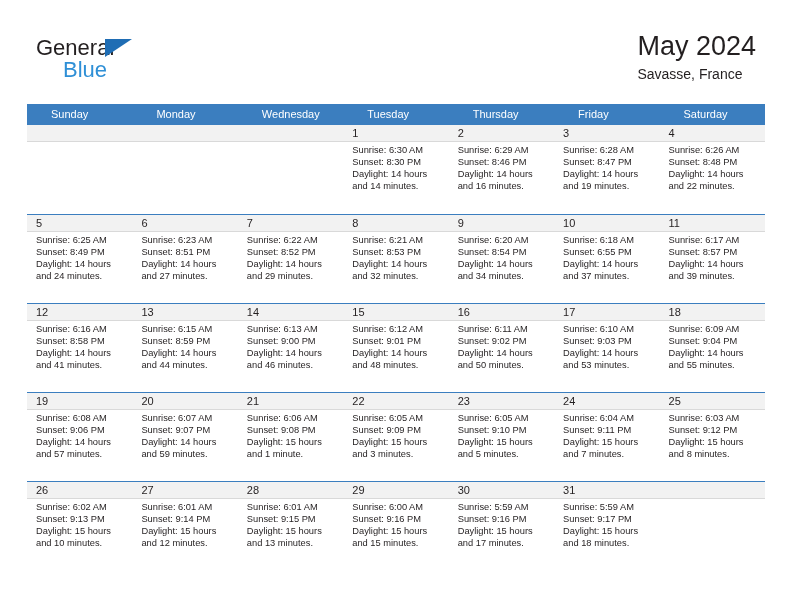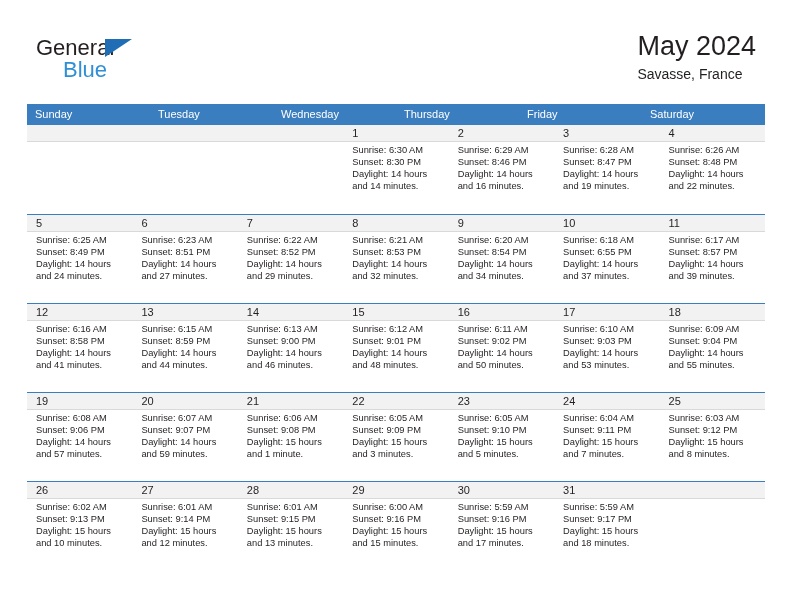--- a/index.html
+++ b/index.html
@@ -93,21 +93,21 @@
   .head-row {
     display: flex;
     background: #3b7ebf;
     height: 21px;
   }
   .head-cell {
     flex: 1 1 0;
     color: #ffffff;
     font-size: 11px;
     line-height: 21px;
-    padding-left: 8px;
+    padding-left: 24px;
     box-sizing: border-box;
     white-space: nowrap;
   }
   .week {
     display: flex;
     height: 89px;
     border-top: 1px solid #3b7ebf;
     box-sizing: border-box;
   }
   .week.first {
@@ -164,22 +164,23 @@
       <div class="cal-title">May 2024</div>
       <div class="cal-sub">Savasse, France</div>
     </div>
 
   </div>
 
   <div class="cal">
 
     <div class="head-row">
       <div class="head-cell">Sunday</div>
+      <div class="head-cell">Monday</div>
+      <div class="head-cell">Wednesday</div>
       <div class="head-cell">Tuesday</div>
-      <div class="head-cell">Wednesday</div>
       <div class="head-cell">Thursday</div>
       <div class="head-cell">Friday</div>
       <div class="head-cell">Saturday</div>
     </div>
 
     <div id="weeks-container">
         <div class="week first">
           <div class="cell empty">
             <div class="daynum-strip">
               <div class="daynum"></div>

